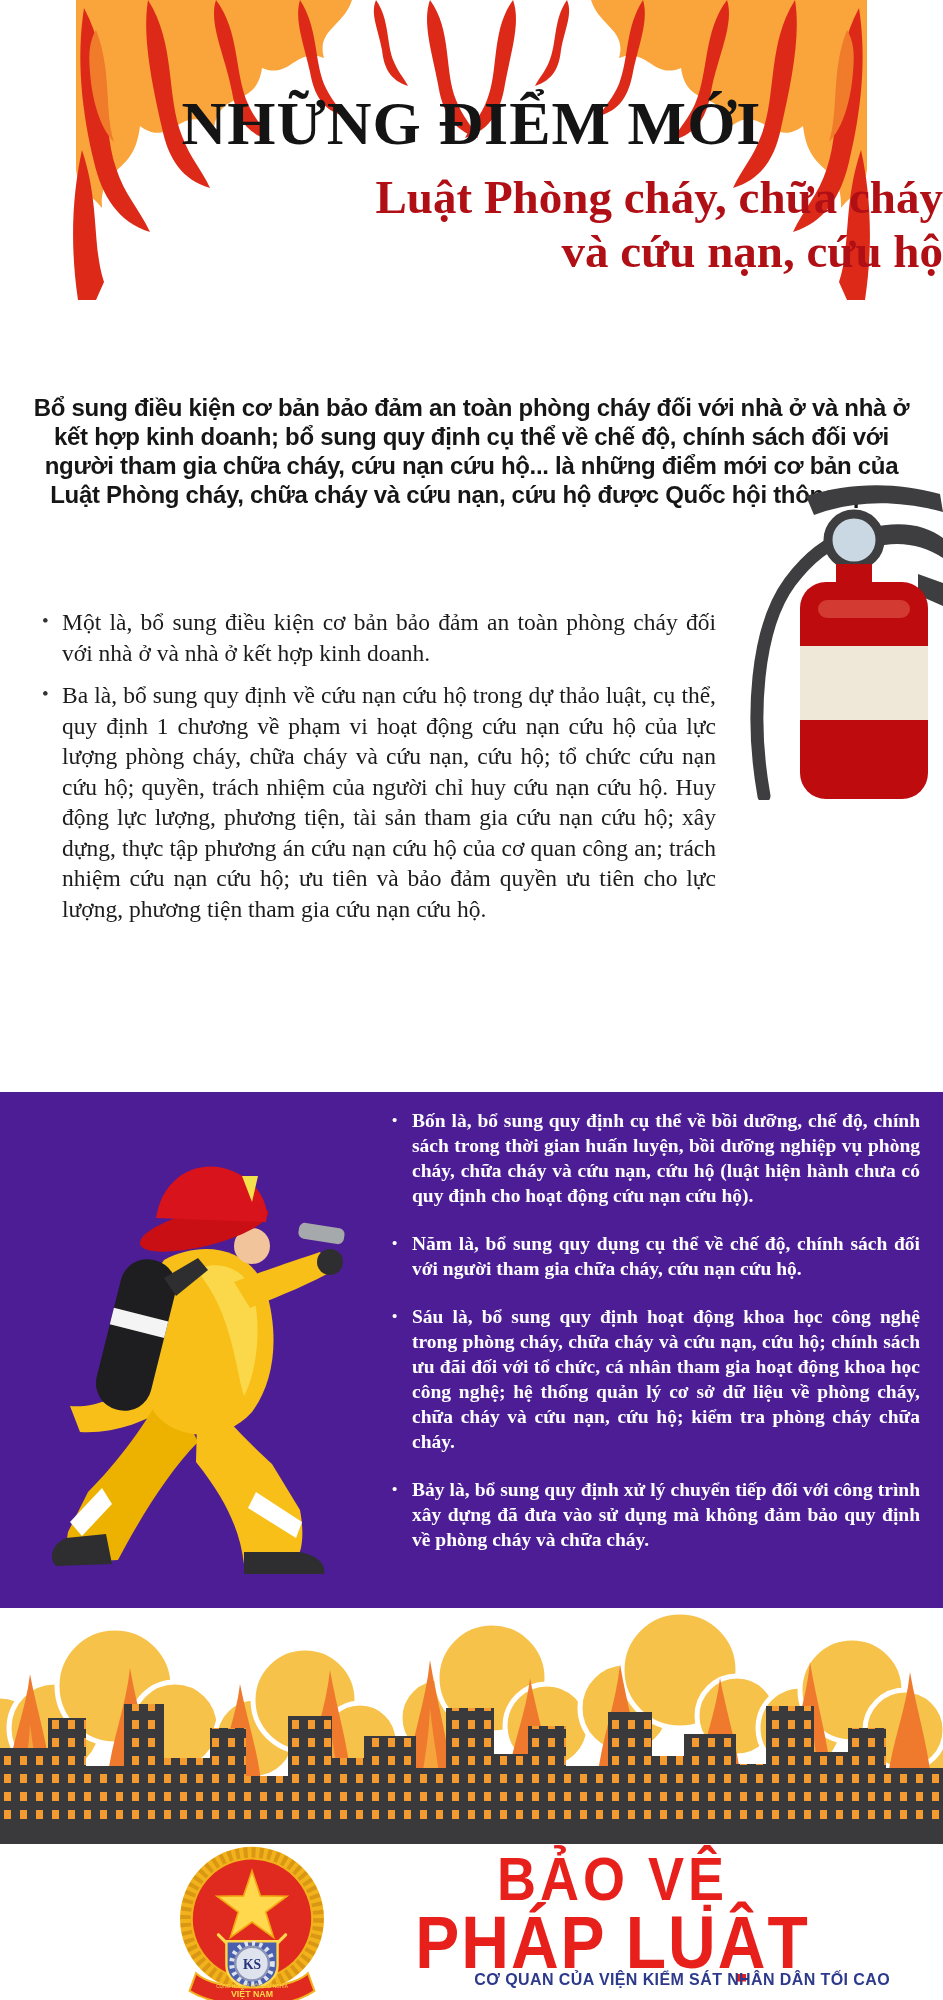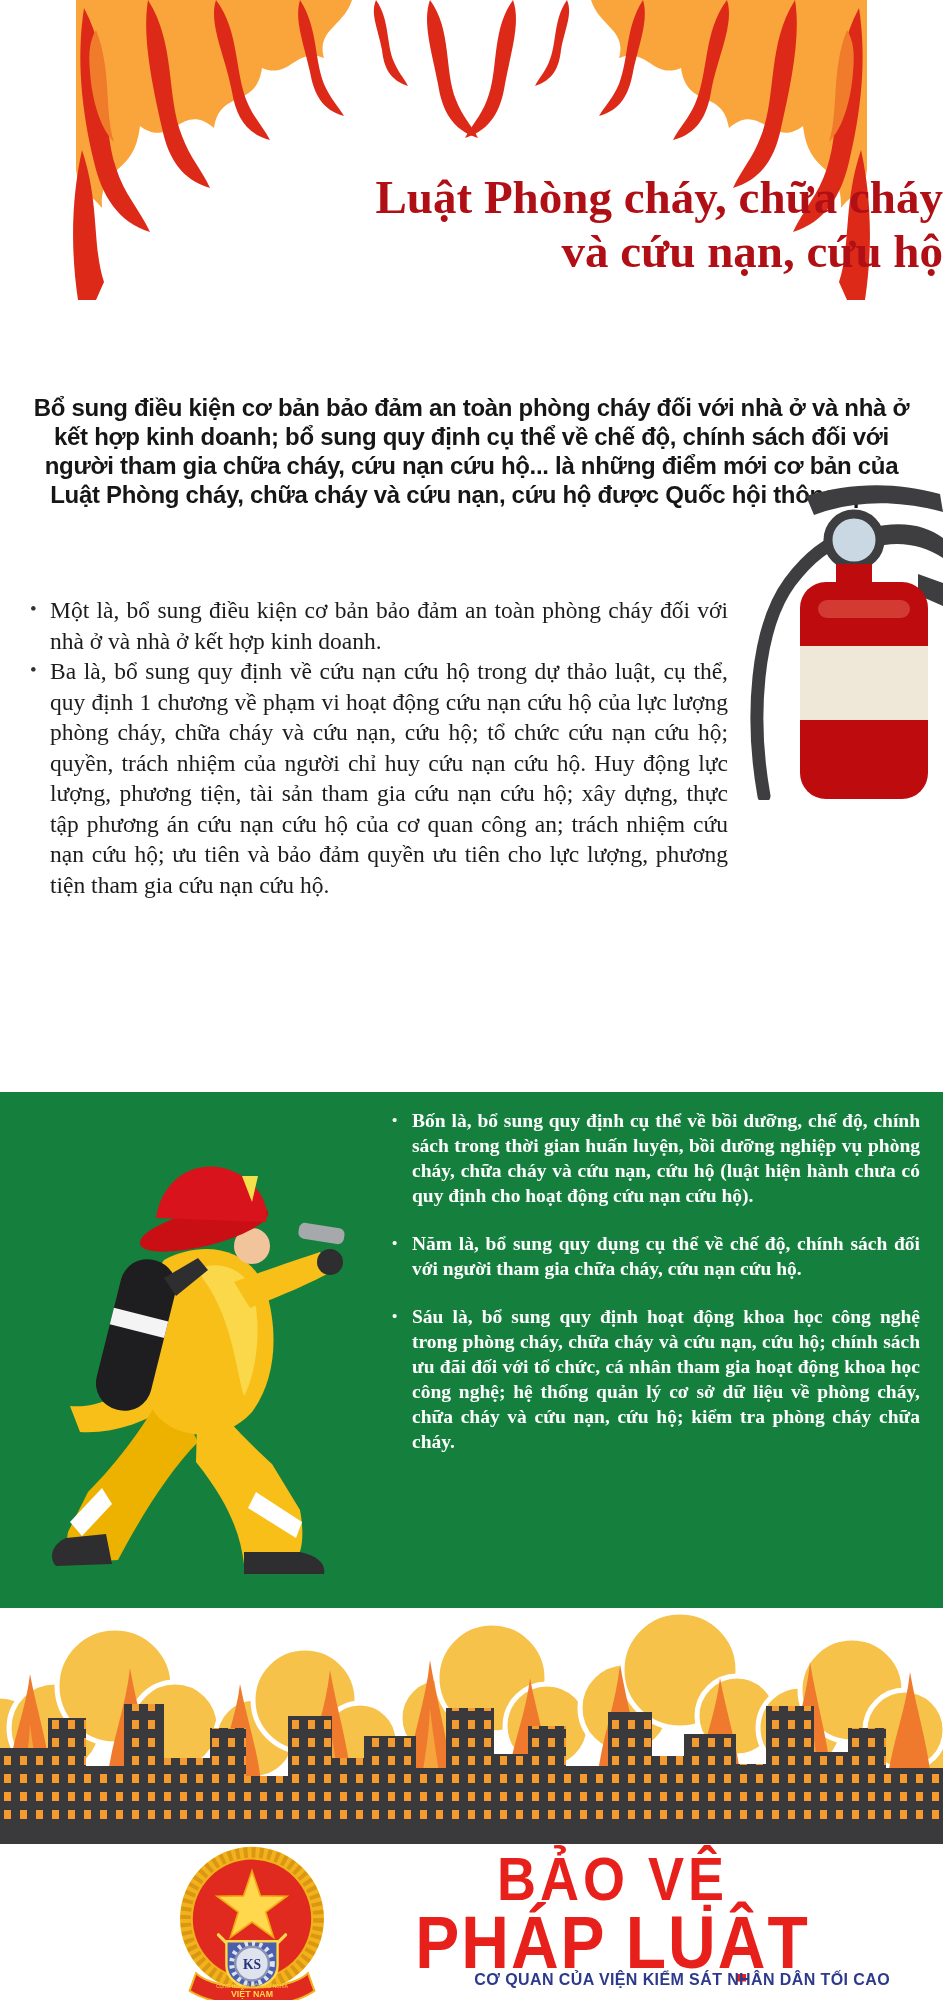--- a/index.html
+++ b/index.html
@@ -23,29 +23,29 @@
   .intro{
     top:393px;left:21px;width:901px;text-align:center;
     font-family:"Liberation Sans", sans-serif;font-weight:bold;
     font-size:24px;line-height:29px;color:#161616;letter-spacing:-0.3px;
   }
   
   .key-points{
     top:595px;left:28px;width:700px;margin:0;padding:0;list-style:none;
     font-size:23.5px;line-height:30.5px;color:#1c1c1c;text-align:justify;
   }
-  .key-points li{position:relative;padding-left:22px;margin:0;}
+  .key-points li{position:relative;padding-left:22px;margin:12px;}
   .key-points li::before{
     content:"\2022";position:absolute;left:2px;top:-1px;
     font-size:19px;color:#333;
   }
   .extinguisher{left:742px;top:478px;}
   
   .red-panel{
-    top:1092px;left:0;width:943px;height:516px;background:#15803d;
+    top:1092px;left:0;width:943px;height:516px;background:#4c1d95;
   }
   .firefighter{left:46px;top:18px;}
   .red-points{
     position:absolute;top:16px;left:388px;width:532px;margin:0;padding:0;
     list-style:none;color:#ffffff;font-weight:bold;
     font-size:19.5px;line-height:25px;text-align:justify;
   }
   .red-points li{position:relative;padding-left:24px;margin:0 0 23px 0;}
   .red-points li::before{
     content:"\2022";position:absolute;left:4px;top:0;font-size:15px;color:#fff;
@@ -80,20 +80,21 @@
       <path fill="#dd2a18" d="M216 0 C240 32 234 72 248 104 C254 118 264 128 270 140 C246 134 236 116 232 92 C226 58 208 24 216 0 Z"></path>
       <path fill="#dd2a18" d="M82 150 C100 204 92 246 104 282 L96 300 L78 300 C70 246 72 196 82 150 Z"></path>
       <path fill="#f07b2a" d="M96 30 C112 70 104 110 114 142 C100 128 92 100 90 72 C88 52 90 40 96 30 Z"></path>
       <path fill="#dd2a18" d="M300 0 C318 28 314 58 324 84 C330 98 338 106 344 116 C322 110 314 94 310 72 C304 44 294 20 300 0 Z"></path>
       <path fill="#dd2a18" d="M376 0 C390 20 386 44 394 62 C398 72 404 78 408 86 C390 80 384 68 382 50 C378 28 370 14 376 0 Z"></path>
       <path fill="#dd2a18" d="M430 0 C452 30 444 70 456 100 C462 116 472 126 478 138 C452 130 442 110 438 84 C432 52 422 22 430 0 Z"></path>
     </g>
     <use href="#flameL" transform="translate(943 0) scale(-1 1)"></use>
   </svg>
 
+  <div class="abs page-title">NHỮNG ĐIỂM MỚI</div>
   <div class="abs page-subtitle">
     <div>Luật Phòng cháy, chữa cháy</div>
     <div>và cứu nạn, cứu hộ</div>
   </div>
 
   <div class="abs intro">Bổ sung điều kiện cơ bản bảo đảm an toàn phòng cháy đối với nhà ở và nhà ở kết hợp kinh doanh; bổ sung quy định cụ thể về chế độ, chính sách đối với người tham gia chữa cháy, cứu nạn cứu hộ... là những điểm mới cơ bản của Luật Phòng cháy, chữa cháy và cứu nạn, cứu hộ được Quốc hội thông qua.</div>
 
   <ul class="abs key-points">
     <li>Một là, bổ sung điều kiện cơ bản bảo đảm an toàn phòng cháy đối với nhà ở và nhà ở kết hợp kinh doanh.</li>
     <li>Ba là, bổ sung quy định về cứu nạn cứu hộ trong dự thảo luật, cụ thể, quy định 1 chương về phạm vi hoạt động cứu nạn cứu hộ của lực lượng phòng cháy, chữa cháy và cứu nạn, cứu hộ; tổ chức cứu nạn cứu hộ; quyền, trách nhiệm của người chỉ huy cứu nạn cứu hộ. Huy động lực lượng, phương tiện, tài sản tham gia cứu nạn cứu hộ; xây dựng, thực tập phương án cứu nạn cứu hộ của cơ quan công an; trách nhiệm cứu nạn cứu hộ; ưu tiên và bảo đảm quyền ưu tiên cho lực lượng, phương tiện tham gia cứu nạn cứu hộ.</li>
@@ -141,20 +142,21 @@
       <circle cx="206" cy="136" r="18" fill="#f2c49b"></circle>
       <ellipse cx="158" cy="118" rx="66" ry="18" fill="#c90f14" transform="rotate(-14 158 118)"></ellipse>
       <path fill="#d8131b" d="M110 108 C116 68 150 48 184 60 C210 70 224 92 220 112 Z"></path>
       <path fill="#f3e14b" d="M196 66 L206 92 L212 66 Z"></path>
     </svg>
 
     <ul class="red-points">
       <li>Bốn là, bổ sung quy định cụ thể về bồi dưỡng, chế độ, chính sách trong thời gian huấn luyện, bồi dưỡng nghiệp vụ phòng cháy, chữa cháy và cứu nạn, cứu hộ (luật hiện hành chưa có quy định cho hoạt động cứu nạn cứu hộ).</li>
       <li>Năm là, bổ sung quy dụng cụ thể về chế độ, chính sách đối với người tham gia chữa cháy, cứu nạn cứu hộ.</li>
       <li>Sáu là, bổ sung quy định hoạt động khoa học công nghệ trong phòng cháy, chữa cháy và cứu nạn, cứu hộ; chính sách ưu đãi đối với tổ chức, cá nhân tham gia hoạt động khoa học công nghệ; hệ thống quản lý cơ sở dữ liệu về phòng cháy, chữa cháy và cứu nạn, cứu hộ; kiểm tra phòng cháy chữa cháy.</li>
+      <li>Bảy là, bổ sung quy định xử lý chuyển tiếp đối với công trình xây dựng đã đưa vào sử dụng mà không đảm bảo quy định về phòng cháy và chữa cháy.</li>
     </ul>
   </div>
 
   <svg class="abs skyline" width="943" height="236" viewBox="0 0 943 236" aria-hidden="true">
     <defs>
       <pattern id="win" width="16" height="18" patternUnits="userSpaceOnUse">
         <rect width="16" height="18" fill="#3a3a3c"></rect>
         <rect x="4" y="4" width="7" height="9" fill="#f49a2e"></rect>
       </pattern>
     </defs>

